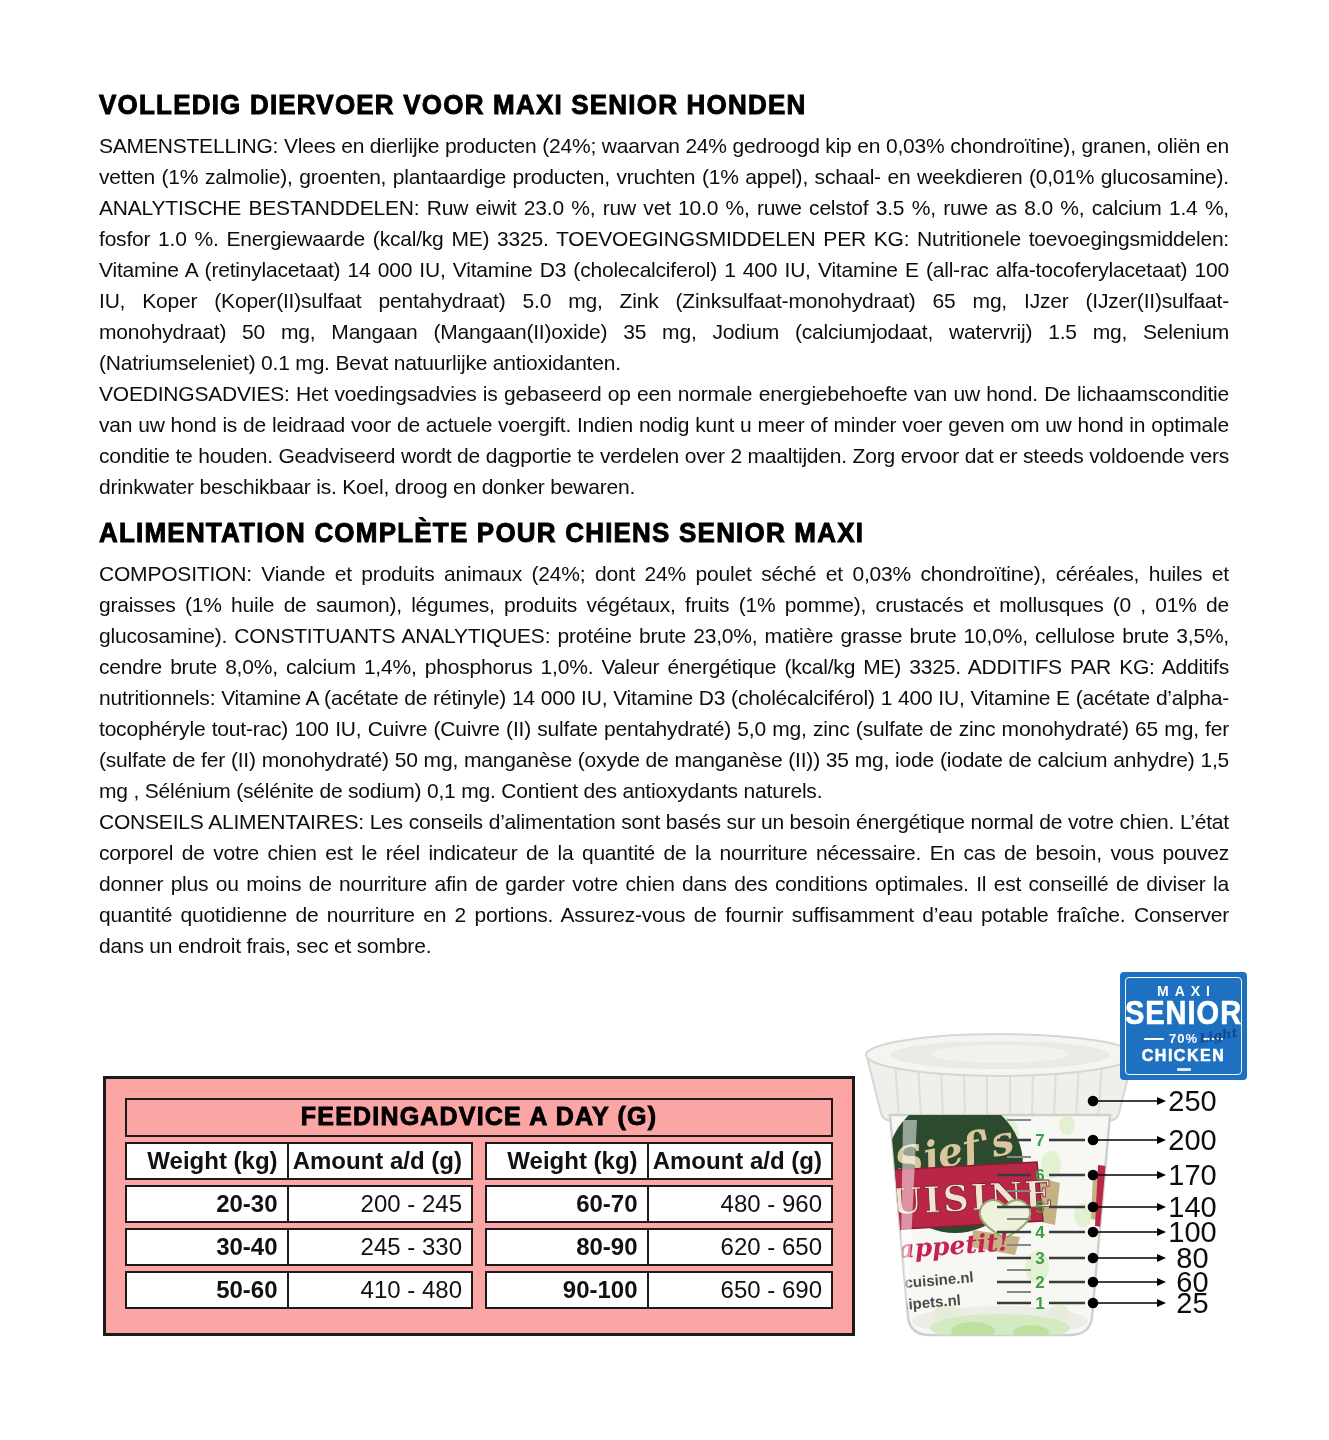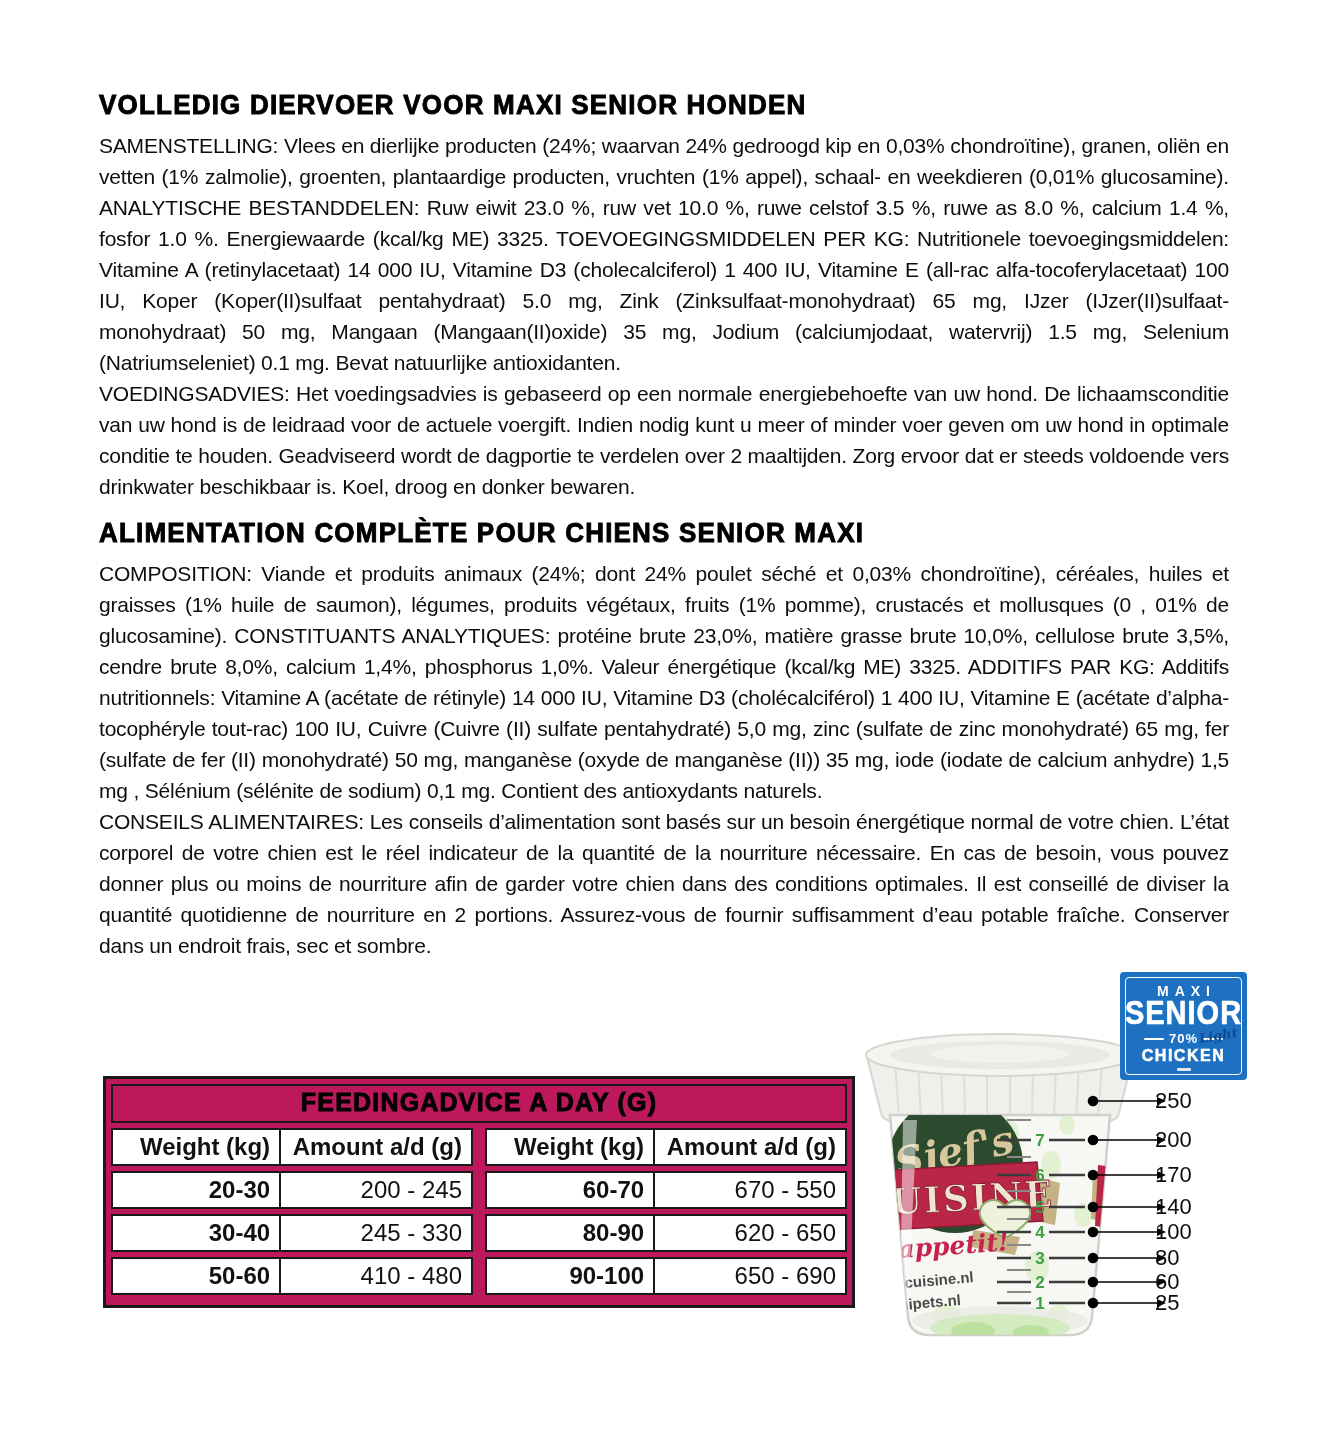--- a/index.html
+++ b/index.html
@@ -10,21 +10,21 @@
   .sec{position:absolute;left:99px;width:1130px;}
   .stencil{
     font-family:"Liberation Sans", sans-serif;font-weight:800;
     letter-spacing:1.2px;-webkit-text-stroke:0.9px #000;color:#000;
     transform:scaleY(1.05);transform-origin:left bottom;white-space:nowrap;
   }
   h1.stencil{font-size:26px;margin:0 0 9px 0;}
   p.body{font-size:21px;line-height:31px;text-align:justify;margin:0;letter-spacing:-0.2px;color:#0d0d0d;}
 
   
-  .ftable{position:absolute;left:103px;top:1076px;width:752px;border:3px solid #1a1a1a;padding:5px;box-sizing:border-box;background:#be185d;}
+  .ftable{position:absolute;left:103px;top:1076px;width:752px;border:3px solid #1a1a1a;padding:19px;box-sizing:border-box;background:#fca5a5;}
   .ftable-title{border:2px solid #1a1a1a;text-align:center;padding:2px 0 4px 0;}
   .ftable-title .stencil{font-size:25px;display:inline-block;transform-origin:center bottom;}
   .ftable-cols{display:flex;gap:12px;}
   table.ft{border-collapse:separate;border-spacing:0 5px;flex:1;}
   table.ft th, table.ft td{
     border:2px solid #1a1a1a;border-left:none;
     text-align:right;padding:3px 9px 3px 0;font-size:24px;height:28px;box-sizing:content-box;background:#fff;
   }
   table.ft th:first-child, table.ft td:first-child{border-left:2px solid #1a1a1a;}
   table.ft th{font-weight:bold;}
@@ -48,22 +48,22 @@
   .badge .light{
     position:absolute;right:9px;top:56px;font-family:"DejaVu Serif", serif;font-style:italic;
     font-size:13px;color:#124a90;transform:rotate(-9deg);font-weight:bold;z-index:7;
   }
   .badge .pct{display:flex;align-items:center;gap:5px;font-size:13px;font-weight:800;margin-top:4px;letter-spacing:1px;}
   .badge .pct::before,.badge .pct::after{content:"";width:20px;height:2px;background:#fff;border-radius:1px;}
   .badge .chicken{font-size:16px;font-weight:800;letter-spacing:1.5px;margin-top:1px;text-align:right;-webkit-text-stroke:0.5px #fff;}
   .badge .tinymark{width:14px;height:3px;background:rgba(255,255,255,.85);margin-top:3px;border-radius:1px;}
 
   .gram-label{
-    position:absolute;left:300px;width:75px;text-align:left;z-index:4;
-    font-size:22px;line-height:30px;color:#0d0d0d;
+    position:absolute;left:300px;width:75px;text-align:center;z-index:4;
+    font-size:29px;line-height:30px;color:#0d0d0d;
   }
   .arrows{position:absolute;left:230px;top:125px;z-index:3;}
 </style>
 </head>
 <body>
 
 <section class="sec" style="top:90px">
   <h1 class="stencil">VOLLEDIG DIERVOER VOOR MAXI SENIOR HONDEN</h1>
   <p class="body">SAMENSTELLING: Vlees en dierlijke producten (24%; waarvan 24% gedroogd kip en 0,03% chondroïtine), granen, oliën en vetten (1% zalmolie), groenten, plantaardige producten, vruchten (1% appel), schaal- en weekdieren (0,01% glucosamine). ANALYTISCHE BESTANDDELEN: Ruw eiwit 23.0 %, ruw vet 10.0 %, ruwe celstof 3.5 %, ruwe as 8.0 %, calcium 1.4 %, fosfor 1.0 %. Energiewaarde (kcal/kg ME) 3325. TOEVOEGINGSMIDDELEN PER KG: Nutritionele toevoegingsmiddelen: Vitamine A (retinylacetaat) 14 000 IU, Vitamine D3 (cholecalciferol) 1 400 IU, Vitamine E (all-rac alfa-tocoferylacetaat) 100 IU, Koper (Koper(II)sulfaat pentahydraat) 5.0 mg, Zink (Zinksulfaat-monohydraat) 65 mg, IJzer (IJzer(II)sulfaat-monohydraat) 50 mg, Mangaan (Mangaan(II)oxide) 35 mg, Jodium (calciumjodaat, watervrij) 1.5 mg, Selenium (Natriumseleniet) 0.1 mg. Bevat natuurlijke antioxidanten.</p>
   <p class="body">VOEDINGSADVIES: Het voedingsadvies is gebaseerd op een normale energiebehoefte van uw hond. De lichaamsconditie van uw hond is de leidraad voor de actuele voergift. Indien nodig kunt u meer of minder voer geven om uw hond in optimale conditie te houden. Geadviseerd wordt de dagportie te verdelen over 2 maaltijden. Zorg ervoor dat er steeds voldoende vers drinkwater beschikbaar is. Koel, droog en donker bewaren.</p>
@@ -109,21 +109,21 @@
           <col class="c1">
           <col class="c2">
         </colgroup>
       <tbody>
           <tr>
         <th>Weight (kg)</th>
         <th>Amount a/d (g)</th>
       </tr>
       <tr>
         <td class="wcell">60-70</td>
-        <td>670 - 550</td>
+        <td>480 - 960</td>
       </tr>
       <tr>
         <td class="wcell">80-90</td>
         <td>620 - 650</td>
       </tr>
       <tr>
         <td class="wcell">90-100</td>
         <td>650 - 690</td>
       </tr>
     </tbody>

